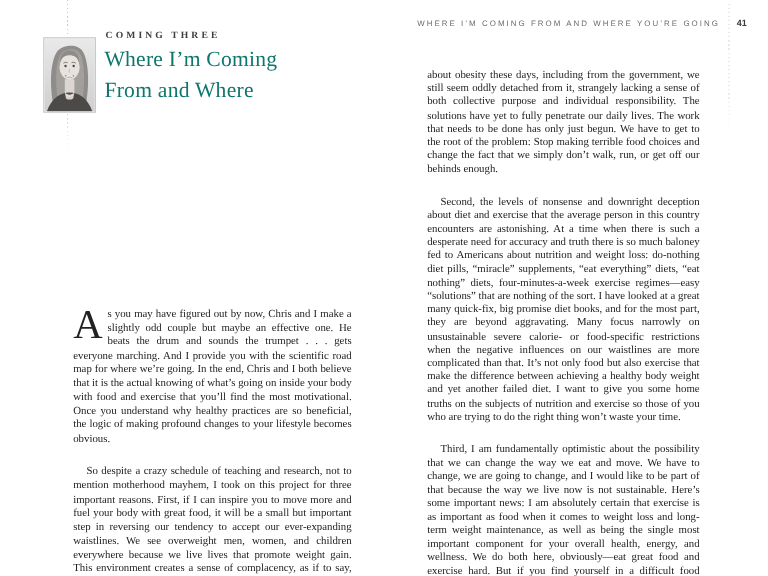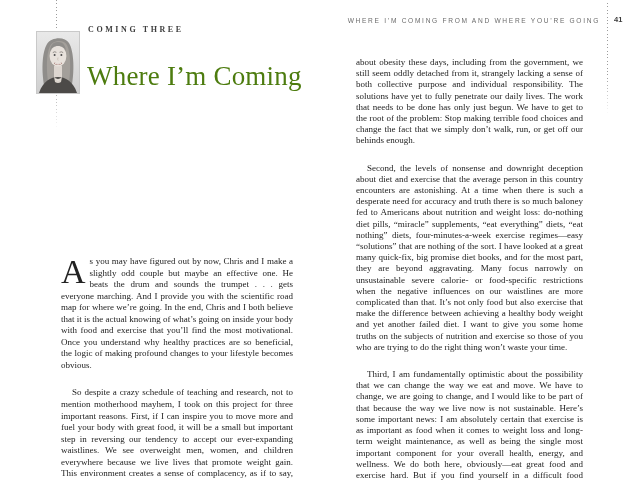--- a/index.html
+++ b/index.html
@@ -22,23 +22,22 @@
   #author-photo{
     position:absolute;left:37px;top:32px;width:42px;height:61px;
     outline:1px solid #c9c9c9;
   }
   #chapter-label{
     position:absolute;left:88px;top:25px;
     font-size:8px;letter-spacing:2.6px;color:#3d3d3d;font-weight:bold;
   }
   #chapter-title{
     position:absolute;left:87px;top:37px;
-    font-size:27px;line-height:25.5px;color:#4d7c0f;
+    font-size:18px;line-height:25.5px;color:#0f766e;
     letter-spacing:.2px;
-    margin-top:27px;
   }
   #left-body{
     position:absolute;left:45px;top:240px;width:264px;
     font-size:9px;line-height:11.55px;color:#1c1c1c;
     text-align:justify;
   }
   .bp{margin:16px;}
   .bp.indent{text-indent:11px;}
   #drop-cap{
     float:left;
@@ -105,20 +104,21 @@
 
     <circle cx="19" cy="47.5" r=".7" fill="#e8e4df"></circle>
     <circle cx="21" cy="48.2" r=".7" fill="#e8e4df"></circle>
     <circle cx="23" cy="47.5" r=".7" fill="#e8e4df"></circle>
   </svg>
 
   <div id="chapter-label">COMING THREE</div>
 
   <div id="chapter-title">
     <div>Where I’m Coming</div>
+    <div>From and Where</div>
   </div>
 
   <div id="left-body">
     <p class="bp"><span id="drop-cap">A</span><span>s you may have figured out by now, Chris and I make a slightly odd couple but maybe an effective one. He beats the drum and sounds the trumpet . . . gets everyone marching. And I provide you with the scientific road map for where we’re going. In the end, Chris and I both believe that it is the actual knowing of what’s going on inside your body with food and exercise that you’ll find the most motivational. Once you understand why healthy practices are so beneficial, the logic of making profound changes to your lifestyle becomes obvious.</span></p>
     <p class="bp indent">So despite a crazy schedule of teaching and research, not to mention motherhood mayhem, I took on this project for three important reasons. First, if I can inspire you to move more and fuel your body with great food, it will be a small but important step in reversing our tendency to accept our ever-expanding waistlines. We see overweight men, women, and children everywhere because we live lives that promote weight gain. This environment creates a sense of complacency, as if to say, “Yeah, I am a bit overweight and not happy about it, but look, I’m in good company.” While there’s a lot of talk</p>
   </div>
 
   <div id="running-header">WHERE I’M COMING FROM AND WHERE YOU’RE GOING</div>
   <div id="header-rule" class="dotted-rule-v"></div>
   <div id="page-number">41</div>

